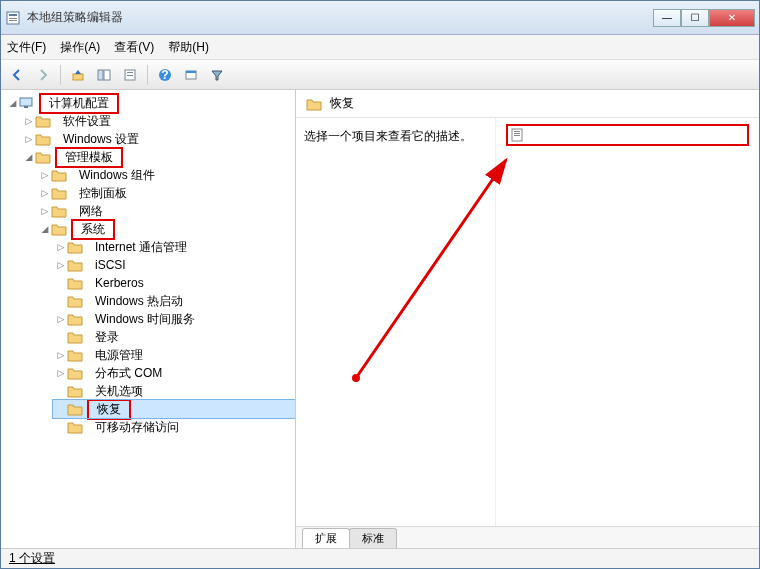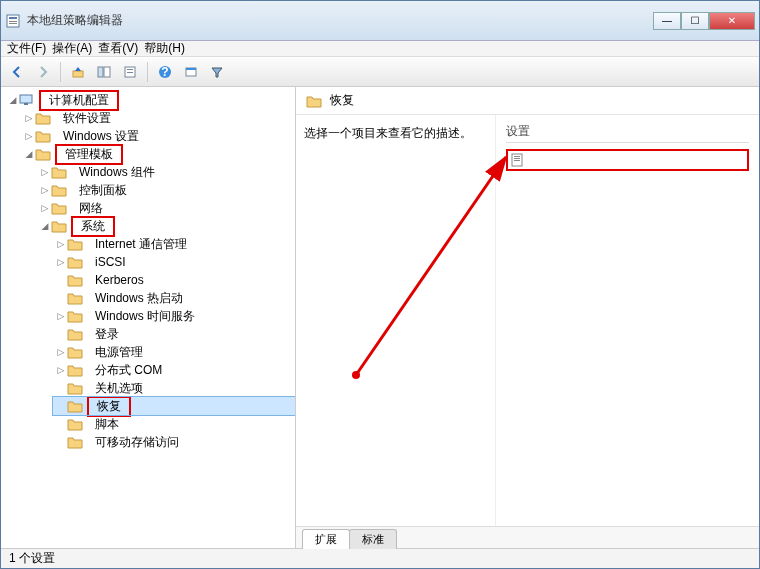--- a/index.html
+++ b/index.html
@@ -1,27 +1,27 @@
 <!DOCTYPE html>
 <html><head>
 <meta charset="utf-8">
 <style>
 * { box-sizing: border-box; margin: 0; padding: 0; font-family: "Microsoft YaHei", "Segoe UI", Tahoma, sans-serif; font-size: 12px; }
 html, body { width: 760px; height: 569px; overflow: hidden; background: #f0f0f0; }
 
 .window { width: 760px; height: 569px; border: 1px solid #5a7ca0; display: flex; flex-direction: column; background: #fff; }
 
-.titlebar { height: 40px; background: linear-gradient(#e8f0f8, #d0e0f0); display: flex; align-items: center; padding: 8px 4px; border-bottom: 1px solid #aac; }
+.titlebar { height: 34px; background: linear-gradient(#e8f0f8, #d0e0f0); display: flex; align-items: center; padding: 8px 4px; border-bottom: 1px solid #aac; }
 .titlebar .icon { width: 16px; height: 16px; margin-right: 6px; }
 .titlebar .title { flex: 1; color: #333; }
 .winbtns { display: flex; gap: 0; }
 .winbtn { width: 28px; height: 18px; border: 1px solid #8aa; background: linear-gradient(#f8fbff,#dce8f4); display:flex; align-items:center; justify-content:center; font-size:10px; cursor:pointer;}
 .winbtn.close { background: linear-gradient(#f08080,#d04040); color:#fff; width:46px;}
 
-.menubar { height: 16px; background: #f4f4f4; display:flex; align-items:center; padding: 0 6px; gap: 6px; border-bottom:1px solid #ddd;}
+.menubar { height: 25px; background: #f4f4f4; display:flex; align-items:center; padding: 0 6px; gap: 14px; border-bottom:1px solid #ddd;}
 .menubar span { cursor:pointer; }
 
 .toolbar { height: 30px; background: linear-gradient(#fdfdfd,#e8e8e8); display:flex; align-items:center; padding: 0 4px; gap:2px; border-bottom:1px solid #ccc;}
 .tbtn { width:24px; height:24px; display:flex; align-items:center; justify-content:center; border:1px solid transparent; border-radius:2px; cursor:pointer;}
 .tsep{width:1px;height:20px;background:#ccc;margin:0 3px;}
 
 .body { flex:1; display:flex; min-height:0;}
 .treePane { width:295px; border-right:1px solid #ccc; overflow:auto; background:#fff; padding:4px 0;}
 .rightPane { flex:1; display:flex; flex-direction:column; background:#fff;}
 
@@ -39,25 +39,25 @@
 .crumb { height:28px; background:#fff; display:flex; align-items:center; padding:0 10px; gap:6px; border-bottom:1px solid #e4e4e4;}
 .crumb .folder-ico{margin-right:2px;}
 
 .content { flex:1; display:flex; position:relative; min-height:0;}
 .leftCol{width:200px; padding:10px 8px; border-right:1px solid #eee;}
 .rightCol{flex:1; padding:6px 10px; position:relative;}
 .colhdr{color:#444; padding:2px 0; border-bottom:1px solid #ddd; margin-bottom:6px;}
 .listitem{display:flex;align-items:center;gap:6px;padding:2px;border:2px solid #e00000;}
 .policy-ico{width:14px;height:14px;}
 
-.tabs{height:22px;display:flex;align-items:center;padding-left:6px;gap:0;border-top:1px solid #ddd;background:#f7f7f7;}
+.tabs{height:22px;display:flex;align-items:flex-start;padding-left:6px;gap:0;border-top:1px solid #ddd;background:#f7f7f7;}
 .tab{padding:2px 12px;border:1px solid #bbb;border-bottom:none;background:#fff;border-radius:3px 3px 0 0;cursor:pointer;font-size:11px;position:relative;top:1px;margin-right:-1px;}
 .tab.inactive{background:#e5e5e5;}
 
-.status{height:20px;border-top:1px solid #ccc;background:#f4f4f4;padding:0 8px;display:flex;align-items:center;}
+.status{height:20px;border-top:1px solid #ccc;background:#f4f4f4;padding:0 8px;display:flex;align-items:center;text-decoration:underline;}
 
 .arrow-overlay{position:absolute;left:0;top:0;pointer-events:none;}
 
 svg{display:block;}
 </style>
 </head>
 <body>
 
 <div class="window">
 
@@ -340,31 +340,20 @@
                         </div>
                       </li>
                     <li>
                         <div class="node">
                           <span class="exp hidden">▷</span>
                           <span class="folder-ico">
                             <svg viewBox="0 0 16 14">
                               <path d="M1 3 L6 3 L7 5 L15 5 L15 13 L1 13 Z" fill="#f7d380" stroke="#c89b3c"></path>
                             </svg>
                           </span>
-                          <span class="label">脚本</span>
-                        </div>
-                      </li>
-                    <li>
-                        <div class="node">
-                          <span class="exp hidden">▷</span>
-                          <span class="folder-ico">
-                            <svg viewBox="0 0 16 14">
-                              <path d="M1 3 L6 3 L7 5 L15 5 L15 13 L1 13 Z" fill="#f7d380" stroke="#c89b3c"></path>
-                            </svg>
-                          </span>
                           <span class="label">可移动存储访问</span>
                         </div>
                       </li>
                   </ul>
                 </li>
               </ul>
             </li>
           </ul>
         </li>
       </ul>
@@ -377,21 +366,20 @@
               <path d="M1 3 L6 3 L7 5 L15 5 L15 13 L1 13 Z" fill="#f7d380" stroke="#c89b3c"></path>
             </svg>
           </span>
         <span>恢复</span>
       </div>
       <div class="content">
         <div class="leftCol">
           <div>选择一个项目来查看它的描述。</div>
         </div>
         <div class="rightCol">
-          <div class="colhdr">设置</div>
           <div class="listitem">
             <span class="policy-ico">
                 <svg viewBox="0 0 14 14">
                   <rect x="2" y="1" width="10" height="12" fill="#fff" stroke="#888"></rect>
                   <rect x="4" y="3" width="6" height="1" fill="#888"></rect>
                   <rect x="4" y="5" width="6" height="1" fill="#888"></rect>
                   <rect x="4" y="7" width="6" height="1" fill="#888"></rect>
                 </svg>
               </span>
           </div>

